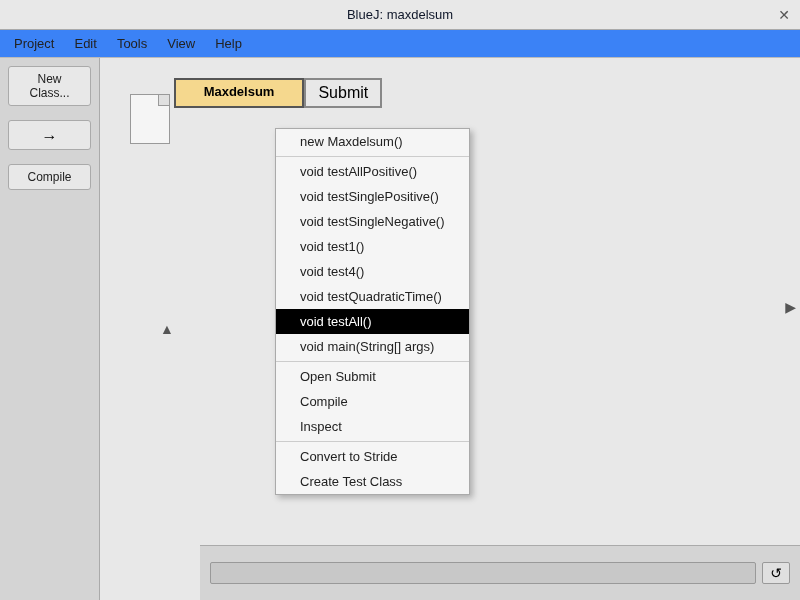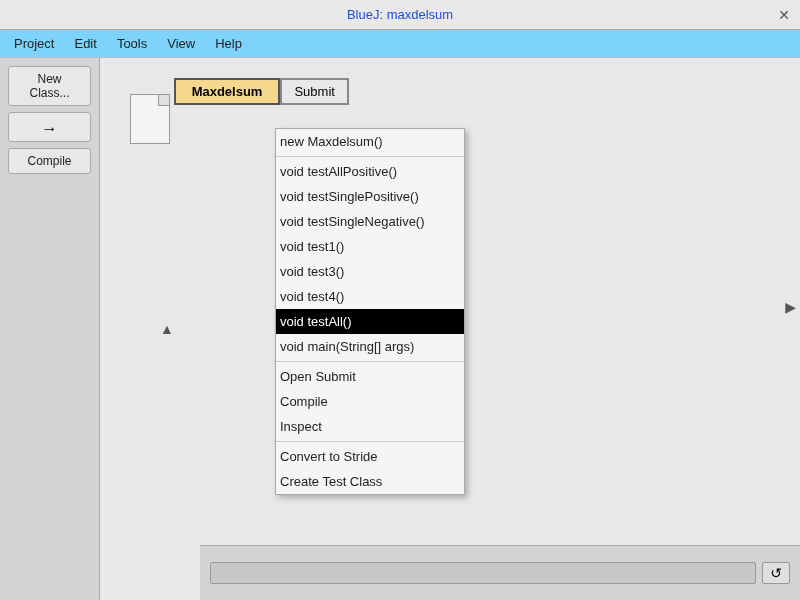--- a/index.html
+++ b/index.html
@@ -17,35 +17,35 @@
       background: #e8e8e8;
       height: 30px;
       display: flex;
       align-items: center;
       justify-content: center;
       border-bottom: 1px solid #aaa;
       position: relative;
     }
     .title-bar-text {
       font-size: 13px;
-      color: #1d4ed8;
+      color: #0f172a;
     }
     .title-bar-close {
       position: absolute;
       right: 10px;
       top: 50%;
       transform: translateY(-50%);
       font-size: 14px;
       cursor: pointer;
       color: #555;
     }
 
     
     .menu-bar {
-      background: #7dd3fc;
+      background: #3b82f6;
       height: 28px;
       display: flex;
       align-items: center;
       padding: 0 4px;
       border-bottom: 1px solid #bbb;
     }
     .menu-item {
       padding: 3px 10px;
       cursor: pointer;
       font-size: 13px;
@@ -59,21 +59,21 @@
       height: calc(600px - 30px - 28px);
     }
 
     
     .sidebar {
       width: 100px;
       background: #d4d4d4;
       padding: 8px;
       display: flex;
       flex-direction: column;
-      gap: 6px;
+      gap: 14px;
       border-right: 1px solid #aaa;
     }
     .btn {
       background: #e8e8e8;
       border: 1px solid #aaa;
       border-radius: 3px;
       padding: 5px 8px;
       font-size: 12px;
       cursor: pointer;
       text-align: center;
@@ -183,48 +183,48 @@
       display: inline-block;
       vertical-align: top;
     }
     .class-header {
       display: flex;
     }
     .class-name-box {
       background: #f5d88e;
       border: 2px solid #888;
       border-right: none;
-      padding: 4px 16px;
+      padding: 4px 28px;
       font-weight: bold;
       font-size: 13px;
       cursor: pointer;
     }
     .class-name-box.selected {
       border: 2px solid #555;
     }
     .class-submit-box {
       background: #e8e8e8;
       border: 2px solid #888;
       padding: 4px 12px;
-      font-size: 13px;
+      font-size: 16px;
     }
 
     
     .context-menu {
       position: absolute;
       top: 70px;
       left: 175px;
       background: #f5f5f5;
       border: 1px solid #aaa;
       box-shadow: 3px 3px 6px rgba(0,0,0,0.25);
       min-width: 190px;
       z-index: 100;
     }
     .ctx-item {
-      padding: 5px 4px;
+      padding: 5px 24px;
       cursor: pointer;
       font-size: 13px;
       color: #222;
       white-space: nowrap;
     }
     .ctx-item.highlighted {
       background: #000000;
       color: white;
     }
     .ctx-divider {
@@ -275,22 +275,22 @@
       </div>
     </div>
 
     <div class="context-menu">
     <div class="ctx-item">new Maxdelsum()</div>
         <div class="ctx-divider"></div>
         <div class="ctx-item">void testAllPositive()</div>
         <div class="ctx-item">void testSinglePositive()</div>
         <div class="ctx-item">void testSingleNegative()</div>
         <div class="ctx-item">void test1()</div>
-        <div class="ctx-item">void test3()</div>
         <div class="ctx-item">void test4()</div>
+        <div class="ctx-item">void testQuadraticTime()</div>
         <div class="ctx-item highlighted">void testAll()</div>
         <div class="ctx-item">void main(String[] args)</div>
         <div class="ctx-divider"></div>
         <div class="ctx-item">Open Submit</div>
         <div class="ctx-item">Compile</div>
         <div class="ctx-item">Inspect</div>
         <div class="ctx-divider"></div>
         <div class="ctx-item">Convert to Stride</div>
         <div class="ctx-item">Create Test Class</div>
       </div>

